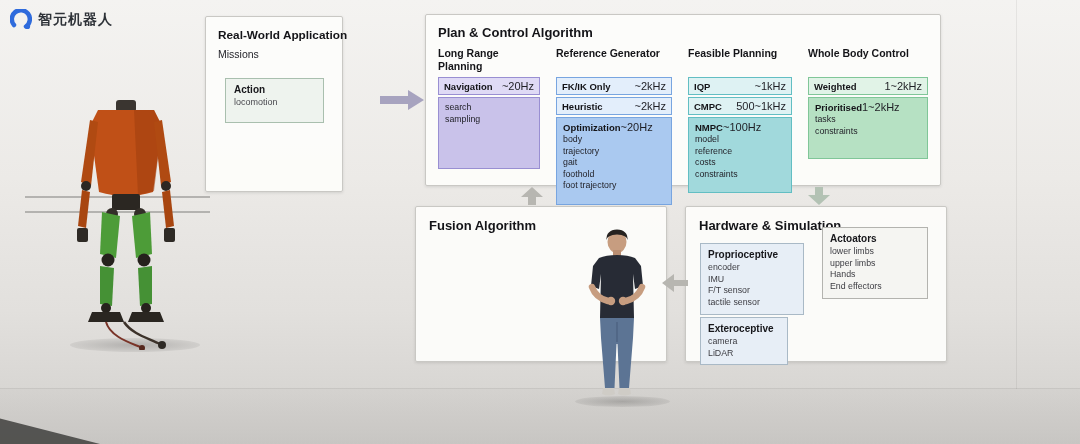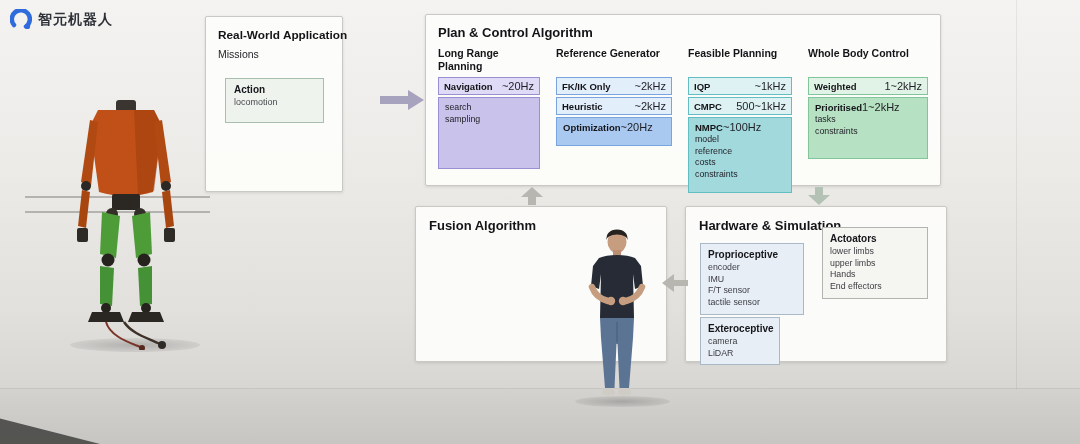--- a/index.html
+++ b/index.html
@@ -56,21 +56,21 @@
   .subbox { border:1px solid #b3b3af; background:#f5f5f2; padding:5px 7px; }
   .sb-title { font-weight:bold; font-size:10px; color:#16161a; }
   .sb-items { font-size:8.8px; line-height:1.33; color:#3c3c42; margin-top:2px; }
   #box-mapping { width:86px; min-height:54px; }
   #box-state { width:124px; min-height:72px; }
 
   #hardware { left:685px; top:206px; width:262px; height:156px; padding:11px 13px; }
   #hardware .ptitle { font-size:13px; }
   #box-proprio { position:absolute; left:14px; top:36px; width:104px; min-height:70px; background:#e7eef6; border-color:#a9b9c6; }
   #box-actuators { position:absolute; left:136px; top:20px; width:106px; min-height:70px; }
-  #box-extero { position:absolute; left:14px; top:110px; width:80px; min-height:42px; background:#e7eef6; border-color:#a9b9c6; }
+  #box-extero { position:absolute; left:14px; top:110px; width:88px; min-height:42px; background:#e7eef6; border-color:#a9b9c6; }
 
   .arrow { position:absolute; z-index:2; }
   .figure { position:absolute; }
   #robot-figure { left:36px; top:100px; z-index:3; }
   #presenter-figure { left:562px; top:226px; z-index:5; }
   .ground-shadow { position:absolute; border-radius:50%; background:radial-gradient(ellipse at center, rgba(0,0,0,0.20), rgba(0,0,0,0)); z-index:1; }
 
   #brand { position:absolute; left:10px; top:9px; display:flex; align-items:center; gap:6px; z-index:4; }
   #brand .brand-text { font-size:14px; font-weight:bold; color:#2e3238; letter-spacing:1px; }
 
@@ -163,20 +163,27 @@
         </div>
         <div class="strip">
           <span class="lbl">Heuristic</span>
           <span class="rate">~2kHz</span>
         </div>
         <div class="mainbox">
           <div class="hdr">
             <span class="lbl">Optimization</span>
             <span class="rate">~20Hz</span>
           </div>
+          <div class="items">
+            <div>body</div>
+            <div>trajectory</div>
+            <div>gait</div>
+            <div>foothold</div>
+            <div>foot trajectory</div>
+          </div>
         </div>
       </div>
 
       <div class="col c3 teal">
         <div class="col-heading">Feasible Planning</div>
         <div class="strip">
           <span class="lbl">IQP</span>
           <span class="rate">~1kHz</span>
         </div>
         <div class="strip">

